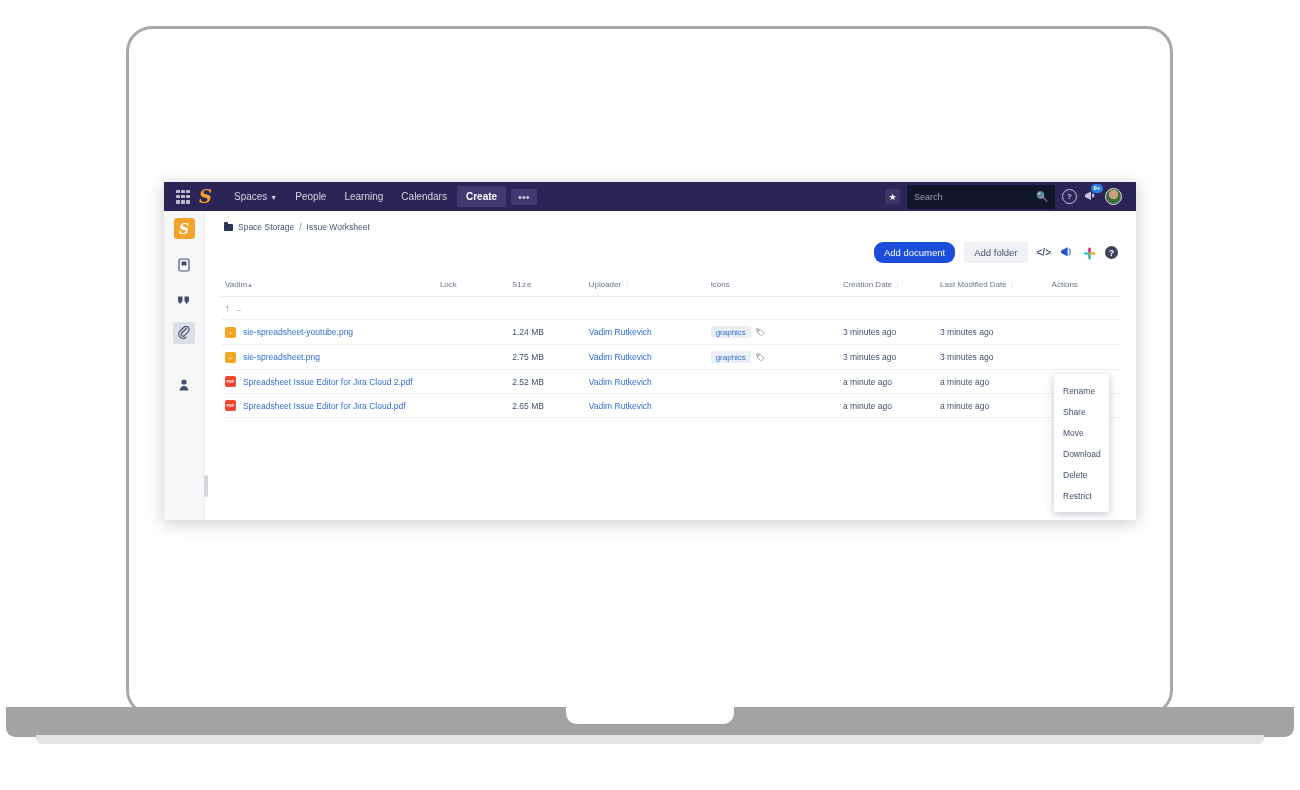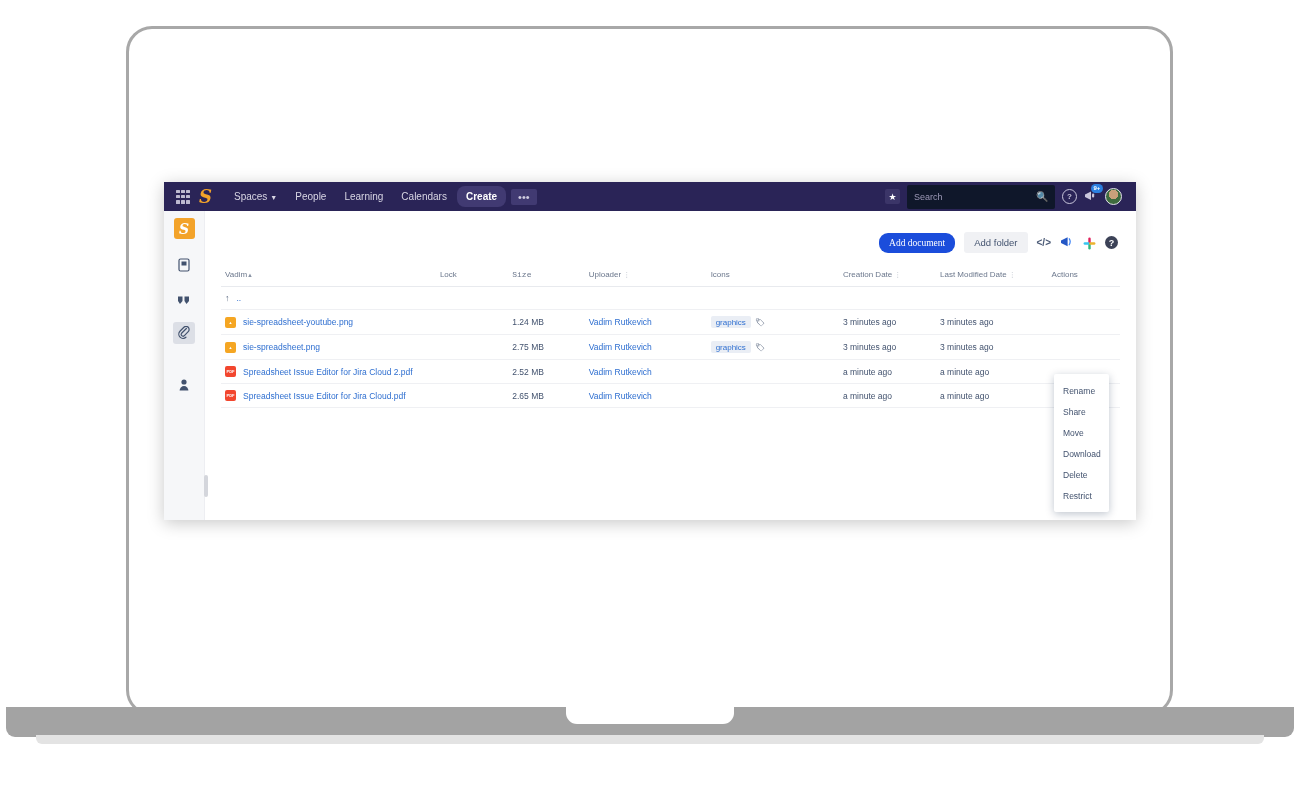--- a/index.html
+++ b/index.html
@@ -79,21 +79,21 @@
     margin-right: 12px; line-height: 1; cursor: pointer;
     font-style: italic;
   }
   .nav-link {
     color: #d8d6e4; font-size: 10px; padding: 5px 8px;
     cursor: pointer; white-space: nowrap;
   }
   .nav-create {
     background: #413a72; color: #ffffff; font-weight: bold;
     font-size: 10px; padding: 5px 9px; cursor: pointer;
-    border-radius: 8px;
+    border-radius: 2px;
   }
   .nav-more {
     background: #413a72; color: #cfcce0; font-size: 11px;
     padding: 3px 7px; margin-left: 3px; cursor: pointer;
     border-radius: 2px; line-height: 10px;
   }
   .caret-down { font-size: 7px; margin-left: 3px; }
   .nav-right {
     margin-left: auto; display: flex; align-items: center; gap: 7px;
     padding-right: 6px;
@@ -181,21 +181,21 @@
   .crumb-sep { color:#7a8699; }
 
   
   #toolbar {
     display:flex; align-items:center; justify-content:flex-end;
     gap:9px; margin-top: 10px; padding-right: 2px;
   }
   .btn-primary {
     background:#1b4ddb; color:#ffffff; font-size:9.5px;
     padding:5px 10px; border-radius:9px; cursor:pointer; border:none;
-    font-family:Liberation Serif, serif;
+    font-family:Liberation Sans, sans-serif;
   }
   .btn-secondary {
     background:#f0f1f4; color:#42526e; font-size:9.5px;
     padding:5px 10px; border-radius:3px; cursor:pointer; border:none;
     font-family:"Liberation Sans", sans-serif;
   }
   .tool-icon { font-size:11px; color:#42526e; cursor:pointer; line-height:1; }
   .tool-icon.code { color:#4b5a76; font-weight:bold; font-size:10px; }
   .tool-icon.megaphone { color:#2457c5; }
   .slack-glyph {
@@ -349,20 +349,26 @@
         <svg width="12" height="14" viewBox="0 0 12 14">
           <circle cx="6" cy="4" r="2.6" fill="#42526e"></circle>
           <path d="M1.6 12.5 a4.4 4.4 0 0 1 8.8 0 Z" fill="#42526e"></path>
         </svg>
       </div>
     </div>
 
     <div id="main">
       <div id="scroll-nub"></div>
 
+      <div id="breadcrumb">
+        <span class="folder-glyph"></span>
+        <span class="crumb-link">Space Storage</span>
+        <span class="crumb-sep">/</span>
+        <span class="crumb-link">Issue Worksheet</span>
+      </div>
 
       <div id="toolbar">
         <button class="btn-primary">Add document</button>
         <button class="btn-secondary">Add folder</button>
         <span class="tool-icon code">&lt;/&gt;</span>
         <span class="tool-icon megaphone">
           <svg width="14" height="12" viewBox="0 0 14 12">
             <path d="M1 4.6 L7.6 1.2 L7.6 10.2 L1 7 Z" fill="#2457c5"></path>
             <path d="M9 2.4 q2.4 3 0 6.8" fill="none" stroke="#3b82f6" stroke-width="1.2"></path>
           </svg>

